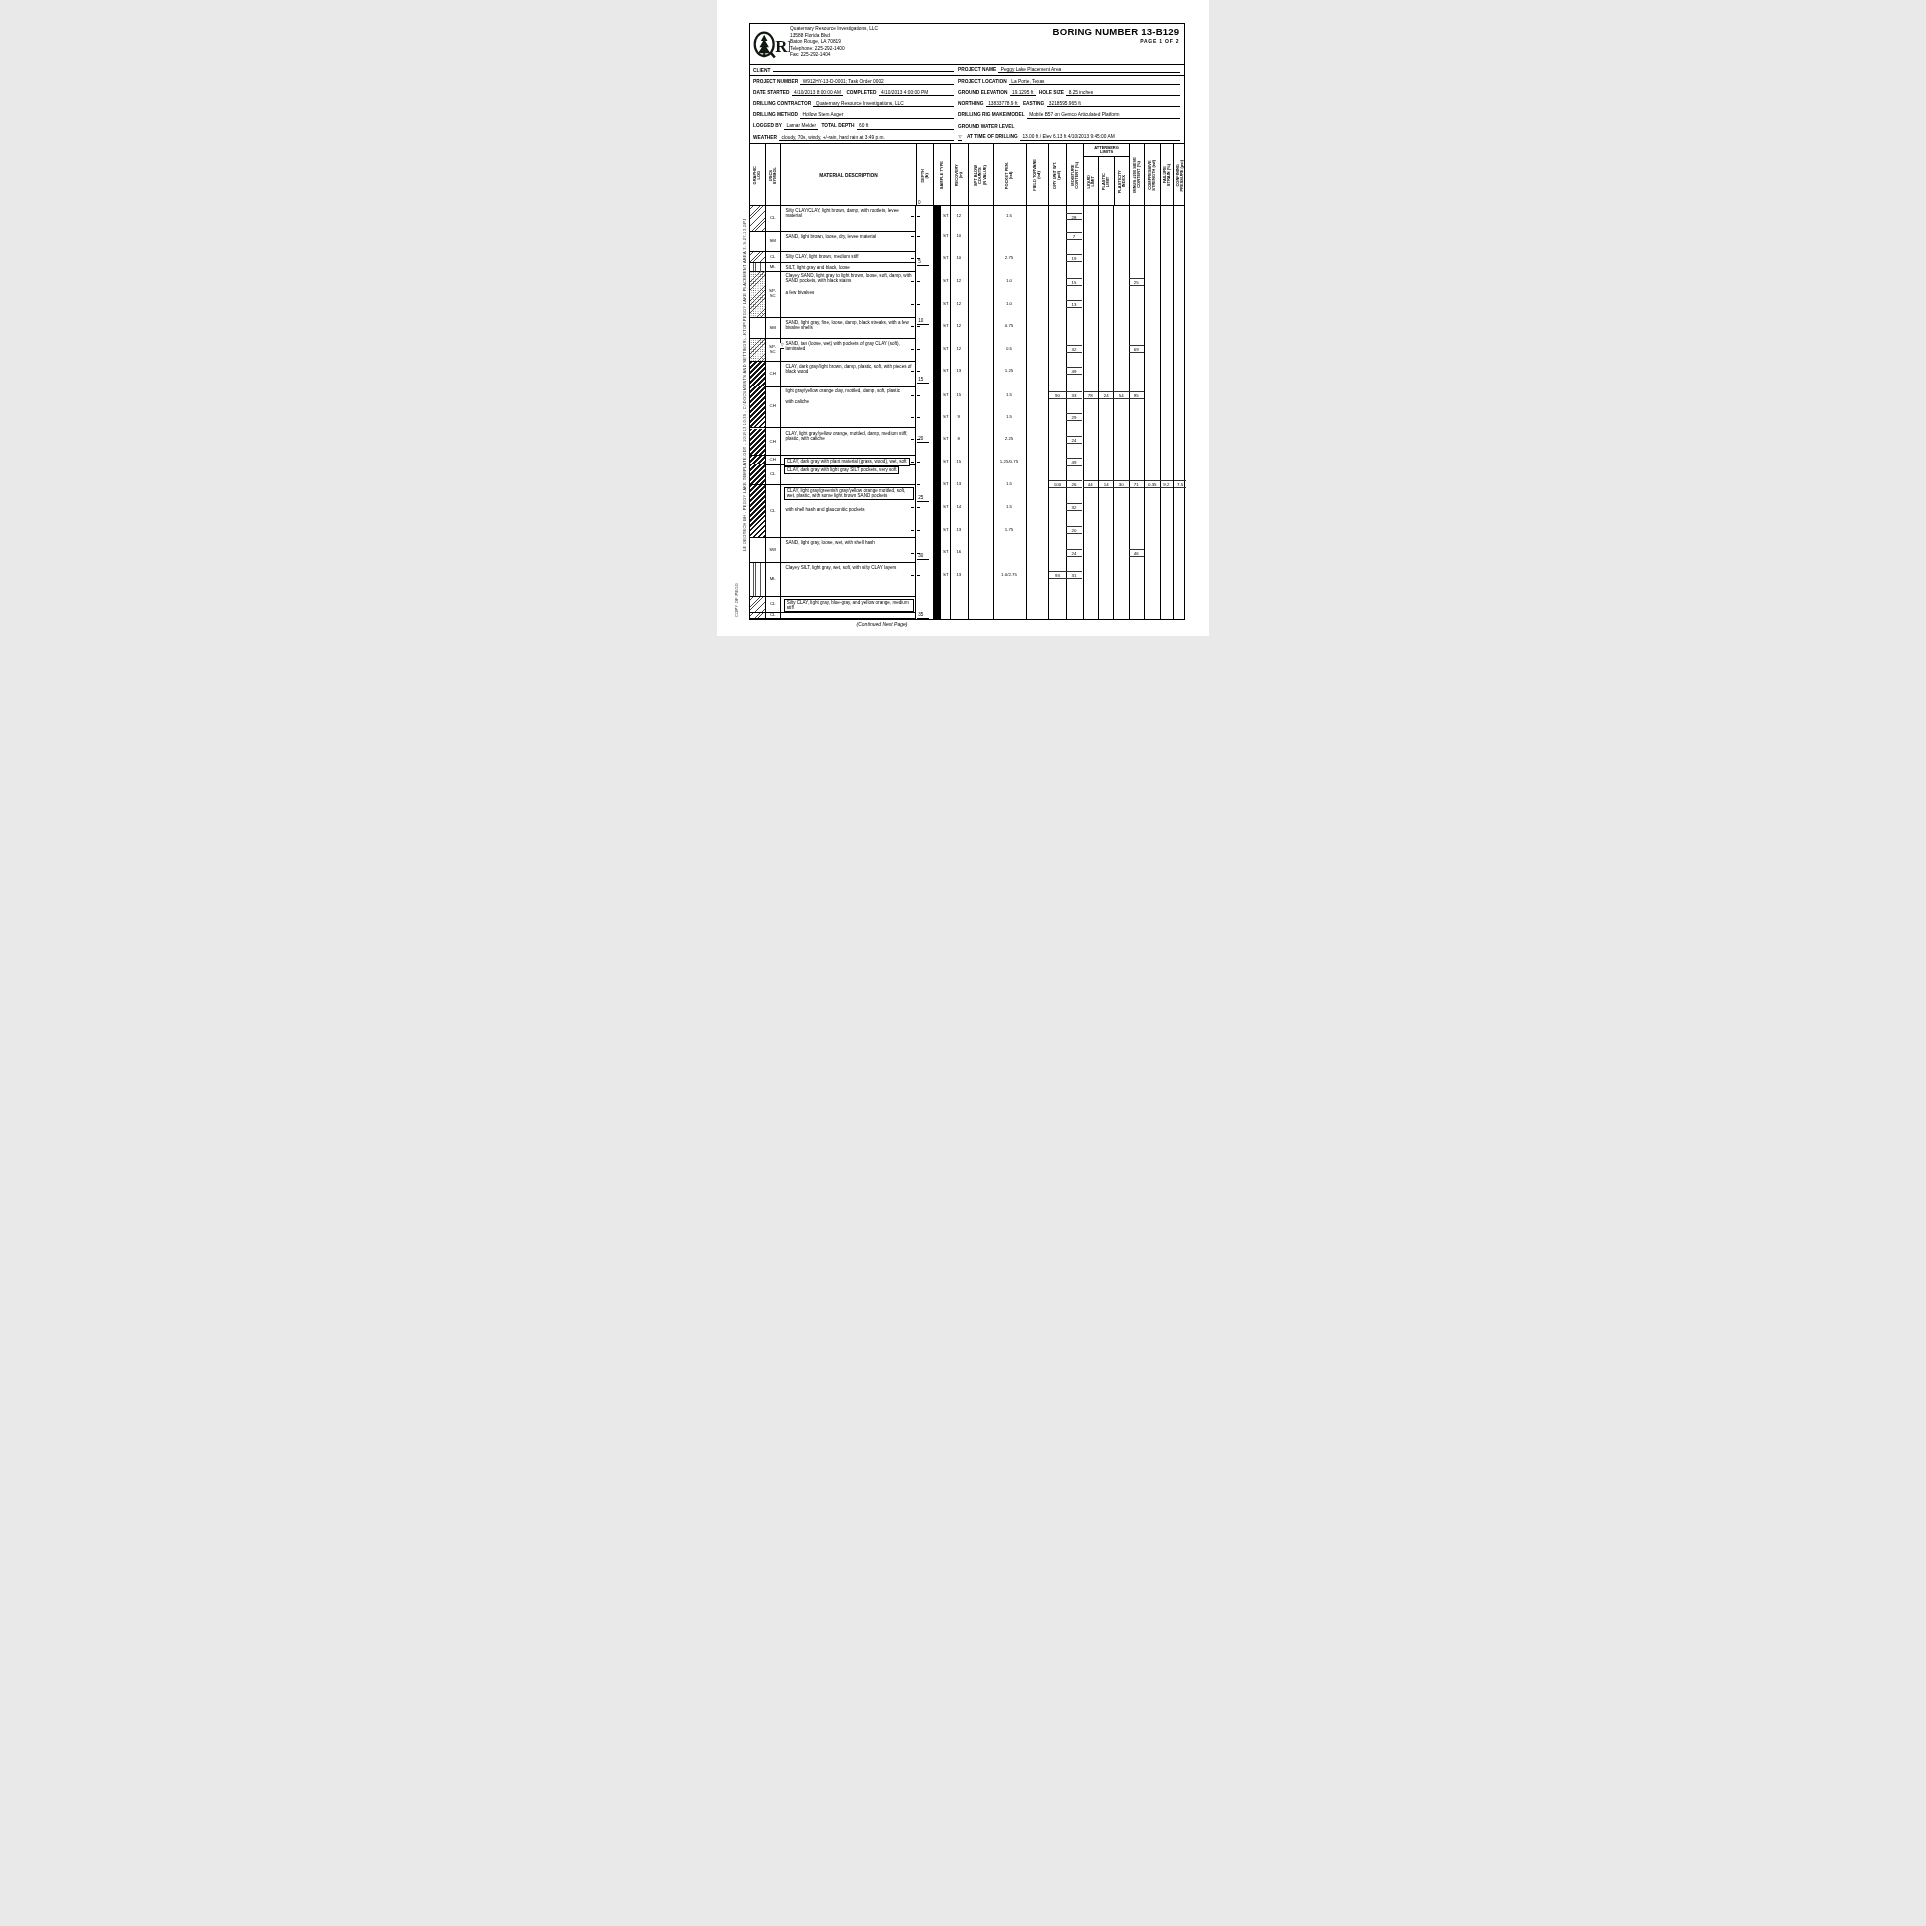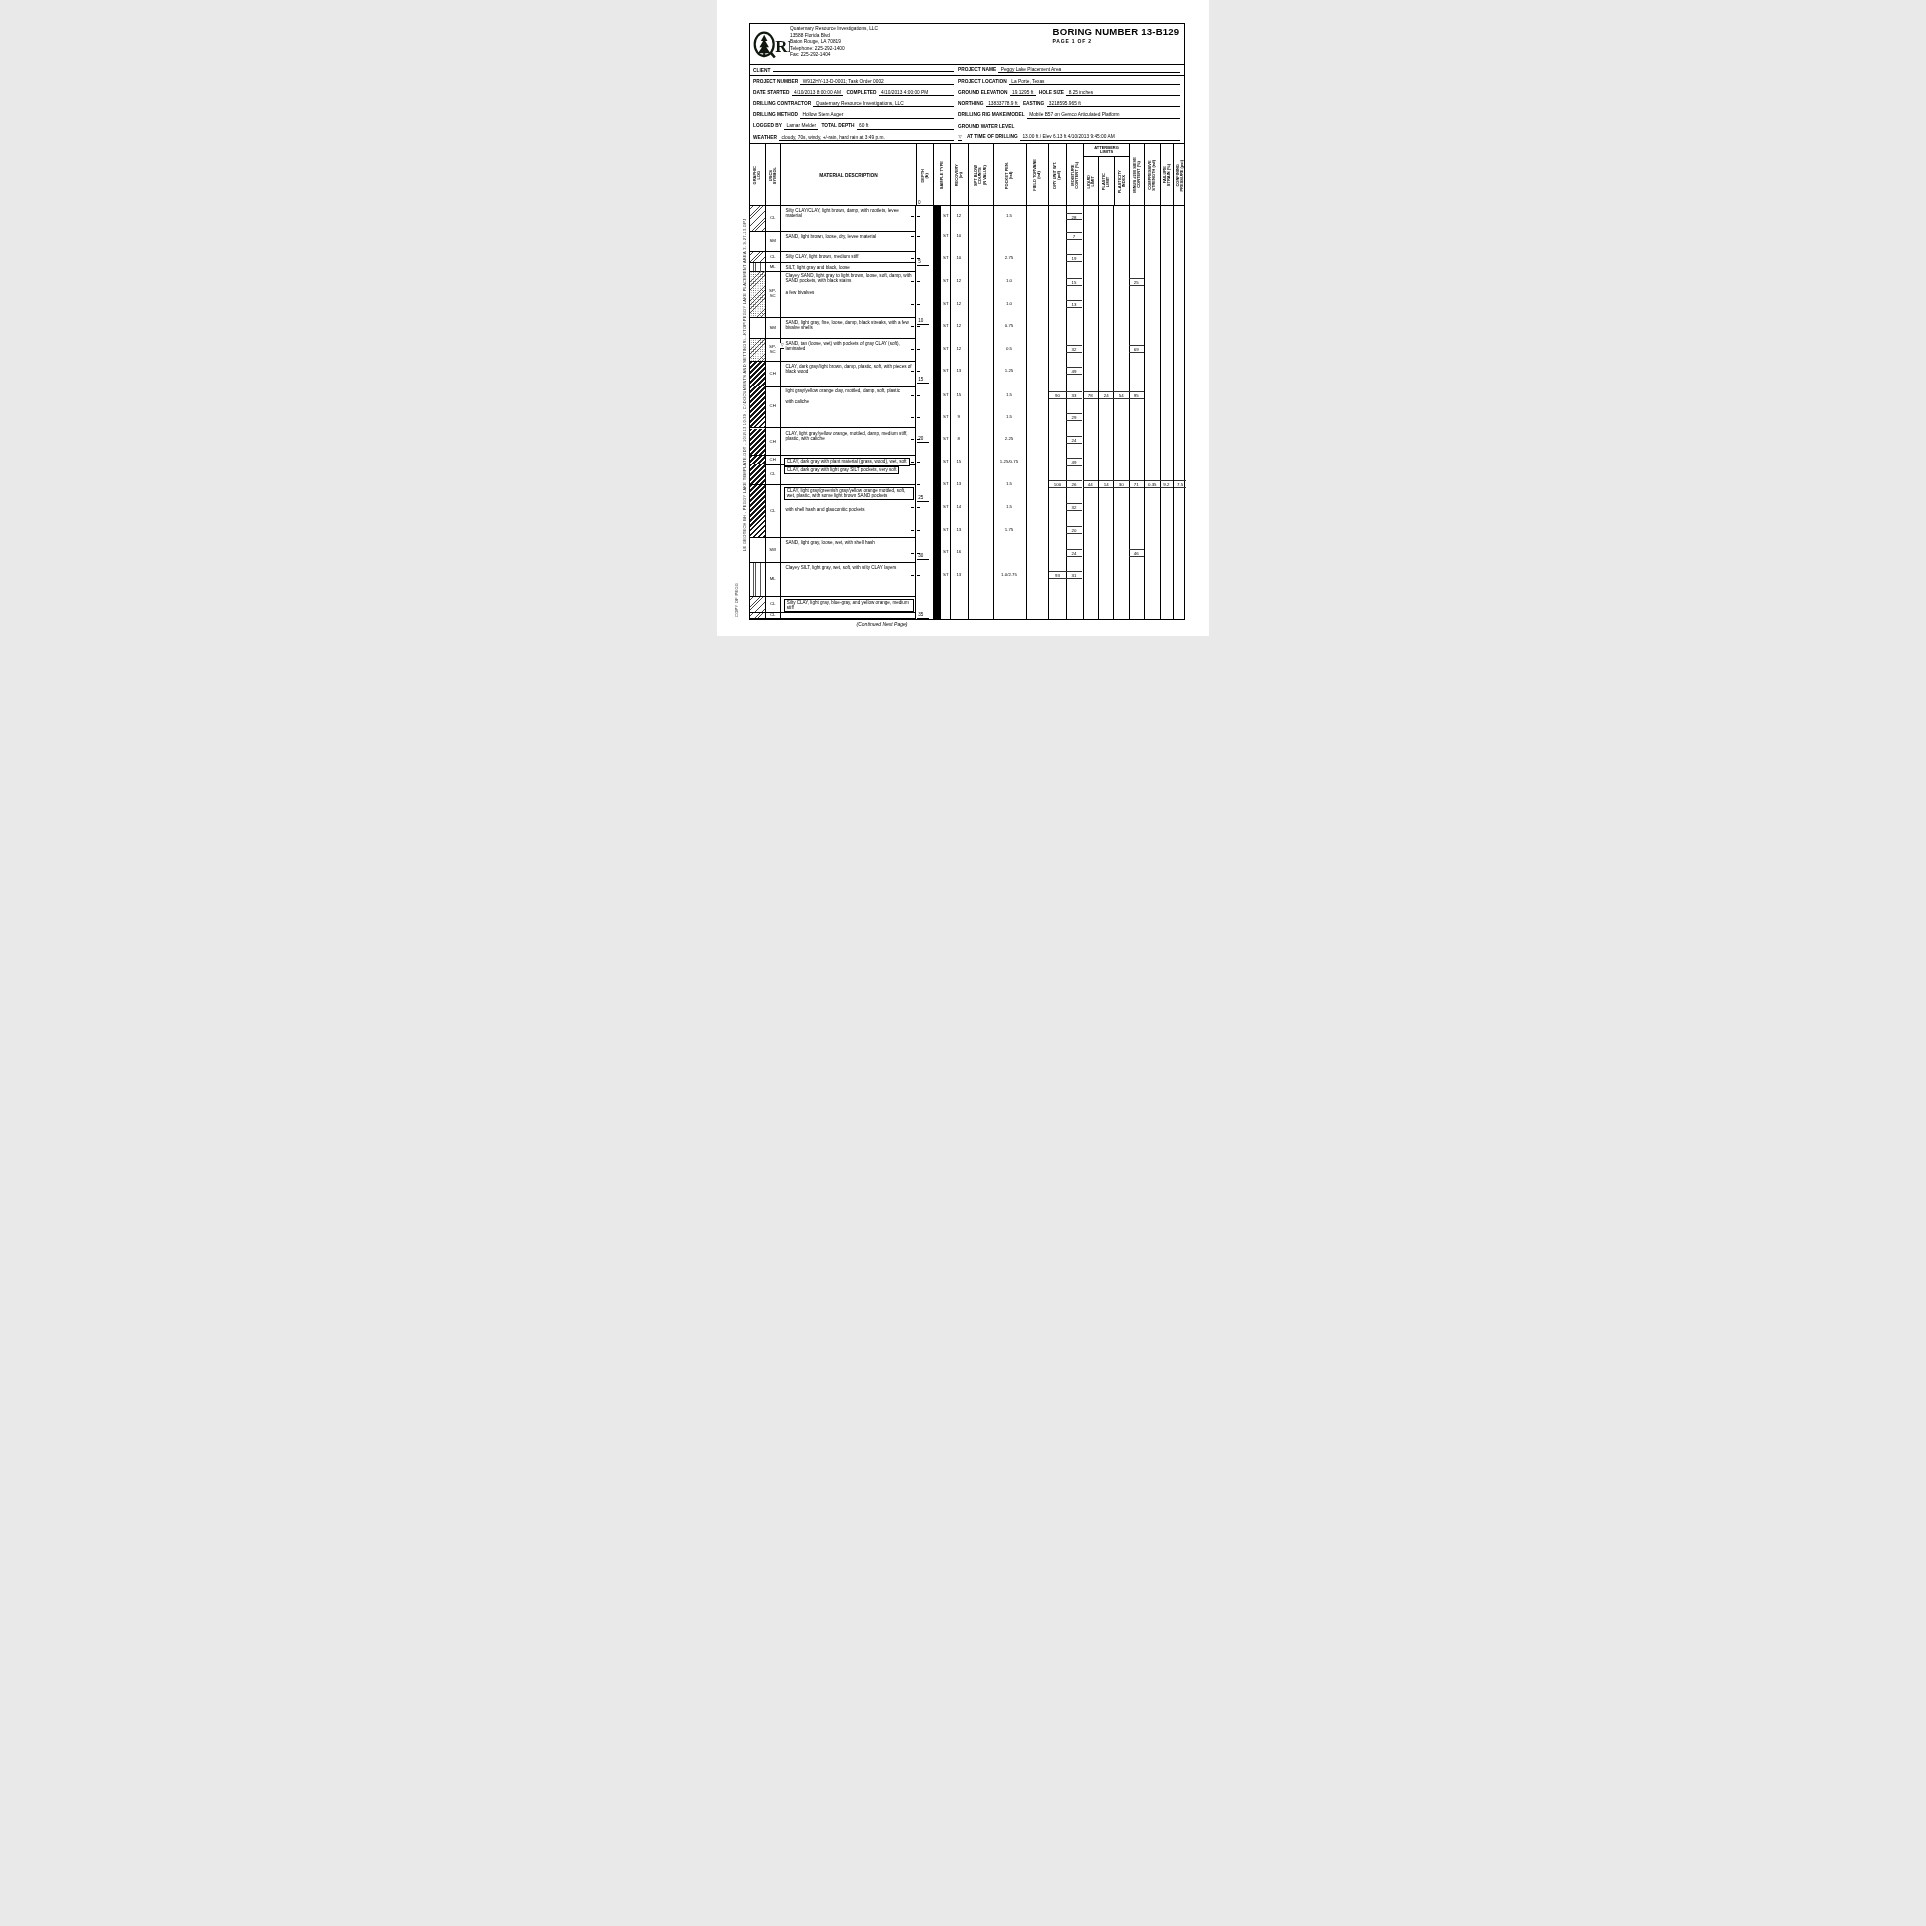--- a/index.html
+++ b/index.html
@@ -11,21 +11,21 @@
   .side-vert{position:absolute;writing-mode:vertical-rl;transform:rotate(180deg);
     font-size:4px;letter-spacing:0.3px;color:#1c1c1c;white-space:nowrap;overflow:hidden;}
 
   
   .sheet{position:absolute;left:32px;top:23px;width:436px;border:0.6px solid #000;background:#fff;}
 
   
   .header-box{position:relative;height:41px;border-bottom:0.6px solid #000;}
   .logo{position:absolute;left:3.1px;top:4.6px;}
   .company{position:absolute;left:40px;top:2.3px;font-size:4.8px;line-height:6.4px;}
-  .title-block{position:absolute;right:4.6px;top:2.3px;}
+  .title-block{position:absolute;right:4.6px;top:2.3px;text-align:right;}
   .boring-number{font-size:9.6px;font-weight:bold;letter-spacing:0.2px;}
   .page-label{font-size:5px;font-weight:bold;letter-spacing:0.8px;margin-top:0.8px;}
 
   
   .inforow{height:11.2px;display:flex;align-items:center;padding:0 3.9px 0 3.1px;}
   .inforow.first{border-bottom:0.4px solid #000;}
   .ihalf{display:flex;align-items:baseline;}
   .ihalf-l{width:201px;margin-right:3.9px;flex:none;}
   .ihalf-r{flex:1;}
   .lbl{font-weight:bold;font-size:4.8px;white-space:nowrap;}

